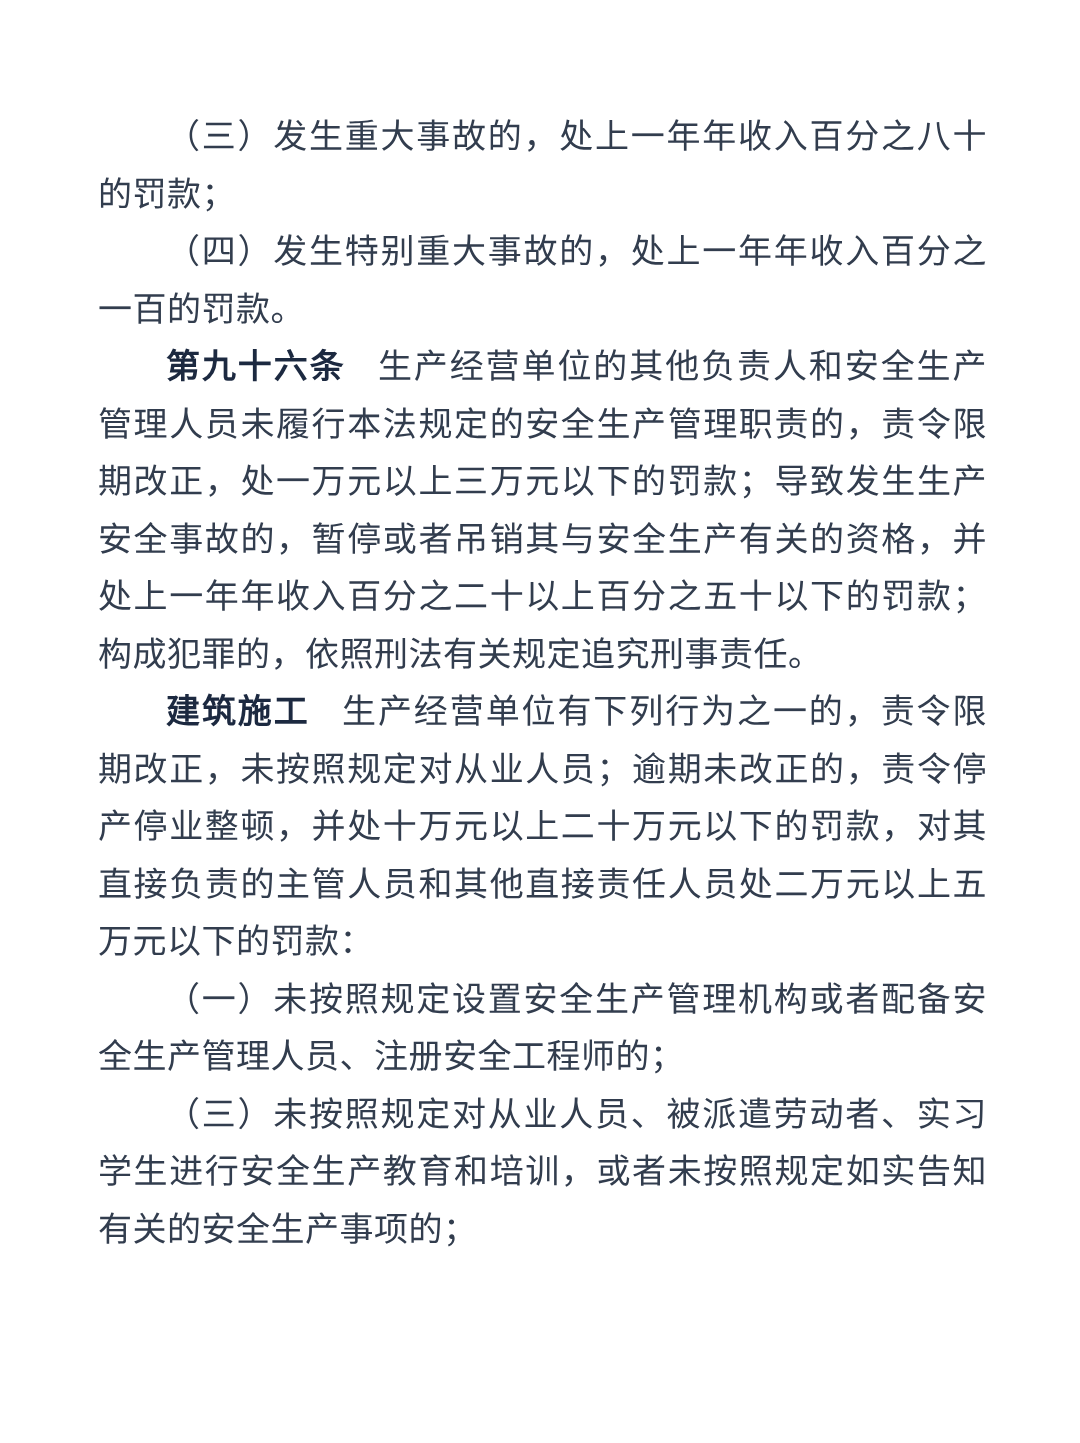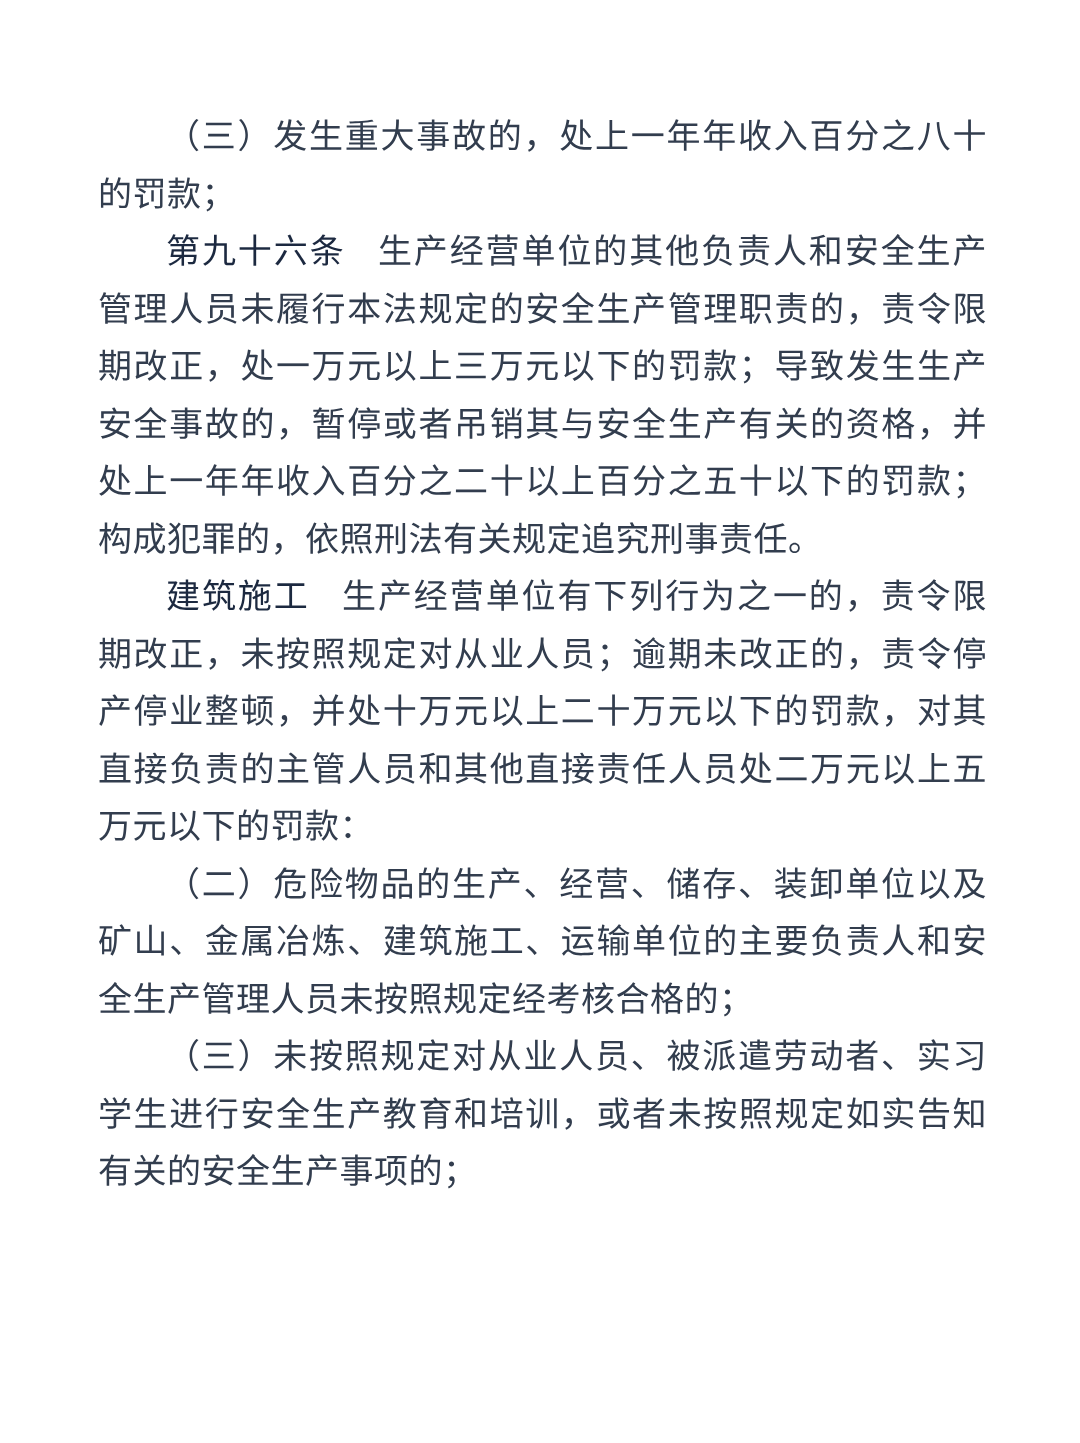--- a/index.html
+++ b/index.html
@@ -25,29 +25,30 @@
     text-indent: 2em;
     font-family: "Liberation Serif", "DejaVu Serif", serif;
     font-size: 34px;
     line-height: 57.5px;
     color: var(--body-color, #323d4e);
     text-align: justify;
     letter-spacing: 0.5px;
   }
   .article-number {
     font-family: "Liberation Sans", "DejaVu Sans", sans-serif;
-    font-weight: 400;
+    font-weight: 700;
     color: var(--article-color, #1c2940);
     margin-right: 0.95em;
   }
 </style>
 </head>
 <body>
 
 <div class="page">
   <div class="doc-body">
       <p class="para"><span>（三）发生重大事故的，处上一年年收入百分之八十的罚款；</span></p>
+      <p class="para"><span>（四）发生特别重大事故的，处上一年年收入百分之一百的罚款。</span></p>
       <p class="para"><span class="article-number">第九十六条</span><span>生产经营单位的其他负责人和安全生产管理人员未履行本法规定的安全生产管理职责的，责令限期改正，处一万元以上三万元以下的罚款；导致发生生产安全事故的，暂停或者吊销其与安全生产有关的资格，并处上一年年收入百分之二十以上百分之五十以下的罚款；构成犯罪的，依照刑法有关规定追究刑事责任。</span></p>
       <p class="para"><span class="article-number">建筑施工</span><span>生产经营单位有下列行为之一的，责令限期改正，未按照规定对从业人员；逾期未改正的，责令停产停业整顿，并处十万元以上二十万元以下的罚款，对其直接负责的主管人员和其他直接责任人员处二万元以上五万元以下的罚款：</span></p>
-      <p class="para"><span>（二）危险物品的生产、经营、储存、装卸单位以及矿山、金属冶炼、建筑施工、运输单位的主要负责人和安全生产管理人员未按照规定经考核合格的；</span></p>
+      <p class="para"><span>（一）未按照规定设置安全生产管理机构或者配备安全生产管理人员、注册安全工程师的；</span></p>
       <p class="para"><span>（三）未按照规定对从业人员、被派遣劳动者、实习学生进行安全生产教育和培训，或者未按照规定如实告知有关的安全生产事项的；</span></p>
     </div>
 </div>
 
 </body></html>

